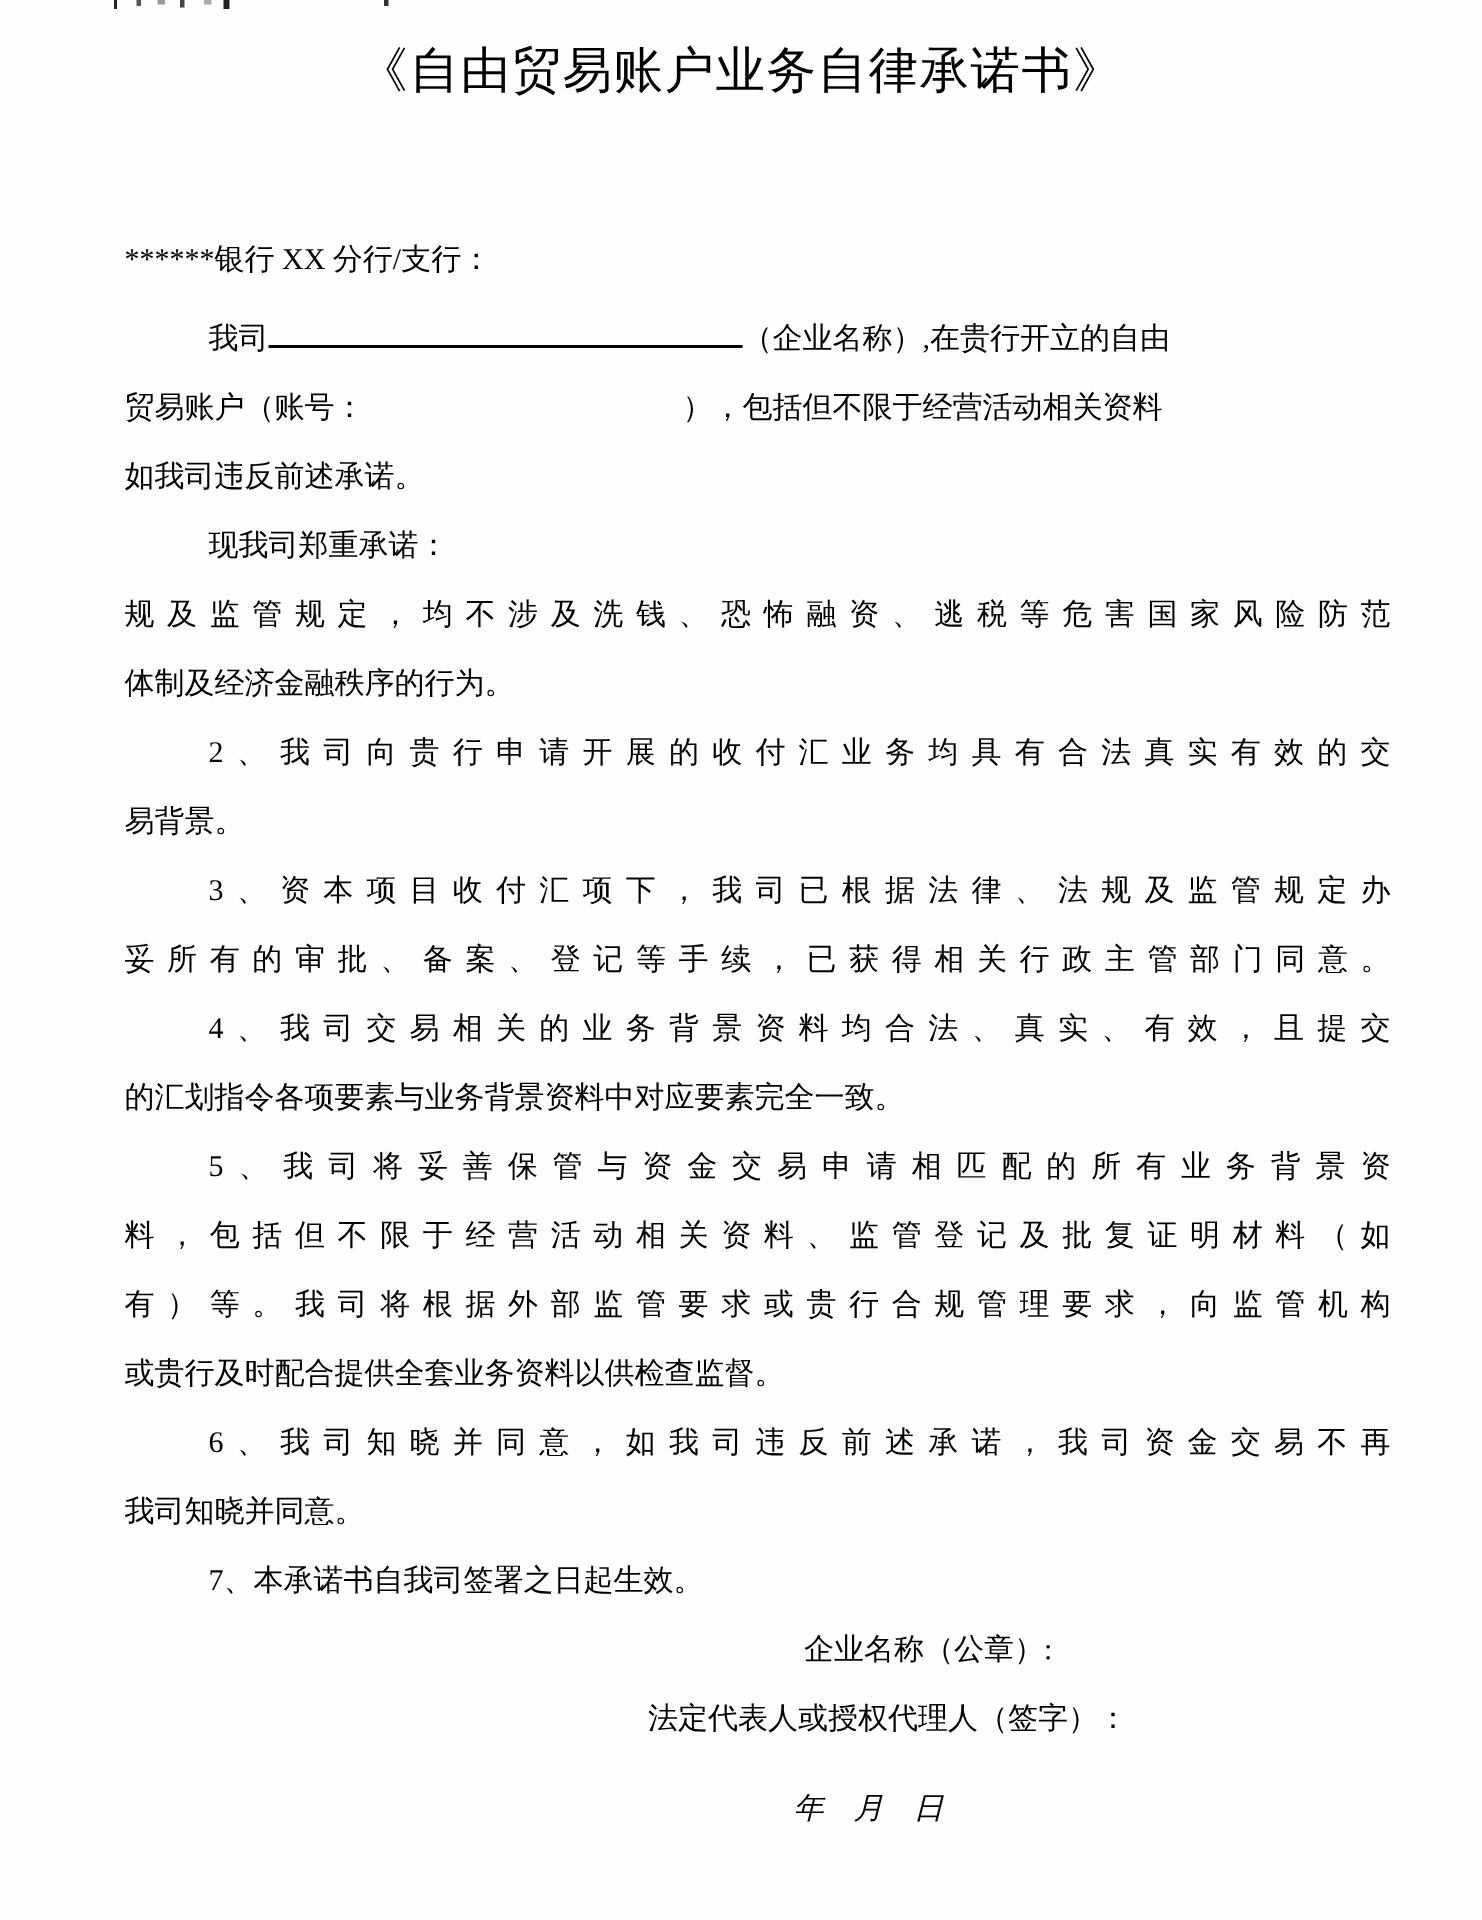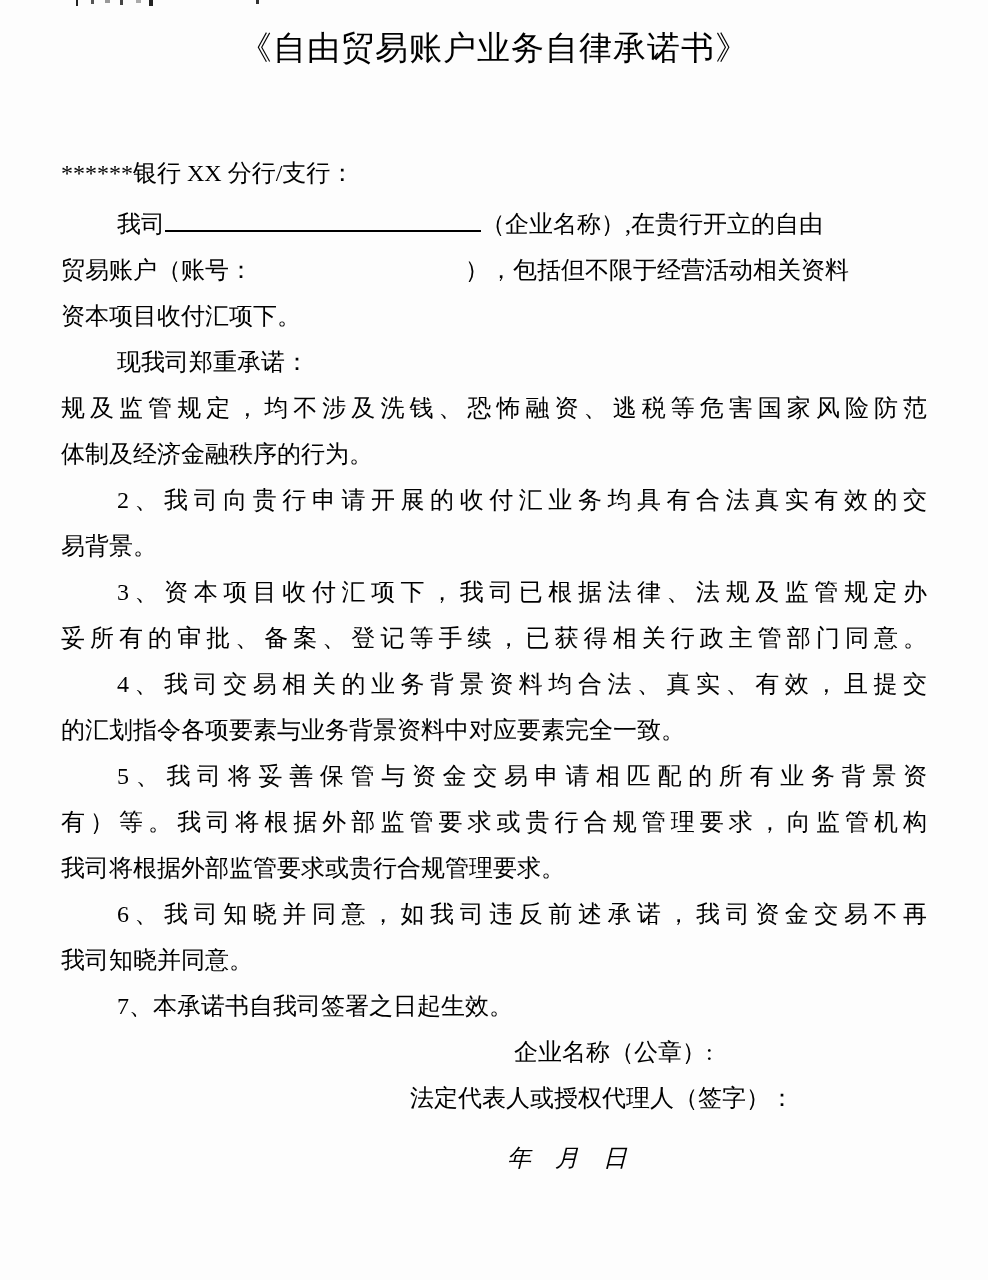--- a/index.html
+++ b/index.html
@@ -25,22 +25,22 @@
   .title {
     margin-top: 28px;
     width: 100%;
     text-align: center;
     font-size: 33px;
     line-height: 40px;
     font-weight: normal;
     letter-spacing: 1px;
   }
   .body {
-    margin: 82px 61px 0 61px; 
-    font-size: 24px;
+    margin: 82px 61px 0 83px; 
+    font-size: 20px;
     line-height: 46px;
   }
   .salutation { text-align: left; }
   .line { text-align: left; }
   .line.indent { text-indent: 56px; }
   .line.justify { text-align: justify; text-align-last: justify; }
   .fill-line { white-space: nowrap; }
   .fill-line .seg { display: inline-block; vertical-align: baseline; text-align: center; }
   .indent-space { display: inline-block; width: 56px; }
   .blank-underline {
@@ -77,33 +77,34 @@
     <div class="salutation">******银行 XX 分行/支行：</div>
 
     <div class="line fill-line">
       <span class="indent-space"></span><span class="seg">我司</span><span class="blank-underline"></span><span class="seg">（企业名称）,在贵行开立的自由</span>
     </div>
 
     <div class="line fill-line">
       <span class="seg">贸易账户（账号：</span><span class="blank-gap"></span><span class="seg">），包括但不限于经营活动相关资料</span>
     </div>
 
-    <div class="line">资本项目收付汇项下。</div>
+    <div class="line">如我司违反前述承诺。</div>
     <div class="line indent">现我司郑重承诺：</div>
     <div class="line justify">规及监管规定，均不涉及洗钱、恐怖融资、逃税等危害国家风险防范</div>
     <div class="line">体制及经济金融秩序的行为。</div>
     <div class="line indent justify">2、我司向贵行申请开展的收付汇业务均具有合法真实有效的交</div>
     <div class="line">易背景。</div>
     <div class="line indent justify">3、资本项目收付汇项下，我司已根据法律、法规及监管规定办</div>
     <div class="line justify">妥所有的审批、备案、登记等手续，已获得相关行政主管部门同意。</div>
     <div class="line indent justify">4、我司交易相关的业务背景资料均合法、真实、有效，且提交</div>
     <div class="line">的汇划指令各项要素与业务背景资料中对应要素完全一致。</div>
     <div class="line indent justify">5、我司将妥善保管与资金交易申请相匹配的所有业务背景资</div>
+    <div class="line justify">料，包括但不限于经营活动相关资料、监管登记及批复证明材料（如</div>
     <div class="line justify">有）等。我司将根据外部监管要求或贵行合规管理要求，向监管机构</div>
-    <div class="line">我司将根据外部监管要求或贵行合规管理要求。</div>
+    <div class="line">或贵行及时配合提供全套业务资料以供检查监督。</div>
     <div class="line indent justify">6、我司知晓并同意，如我司违反前述承诺，我司资金交易不再</div>
     <div class="line">我司知晓并同意。</div>
     <div class="line indent">7、本承诺书自我司签署之日起生效。</div>
 
     <div class="signature">
       <div class="sig-line sig-company">企业名称（公章）:</div>
       <div class="sig-line sig-rep">法定代表人或授权代理人（签字）：</div>
       <div class="sig-line sig-date">年　月　日</div>
     </div>
 

